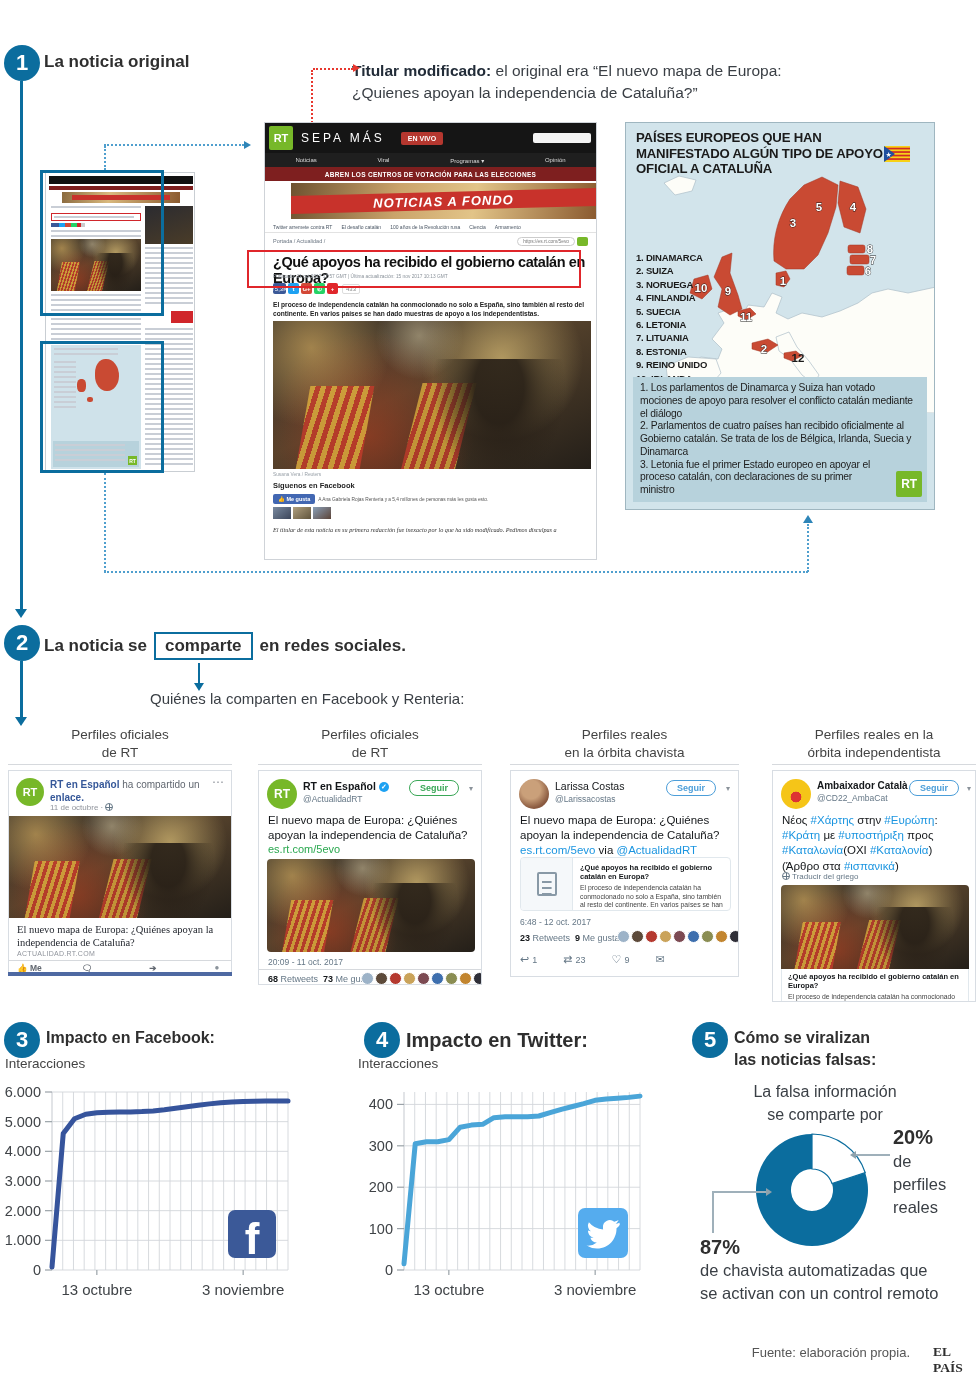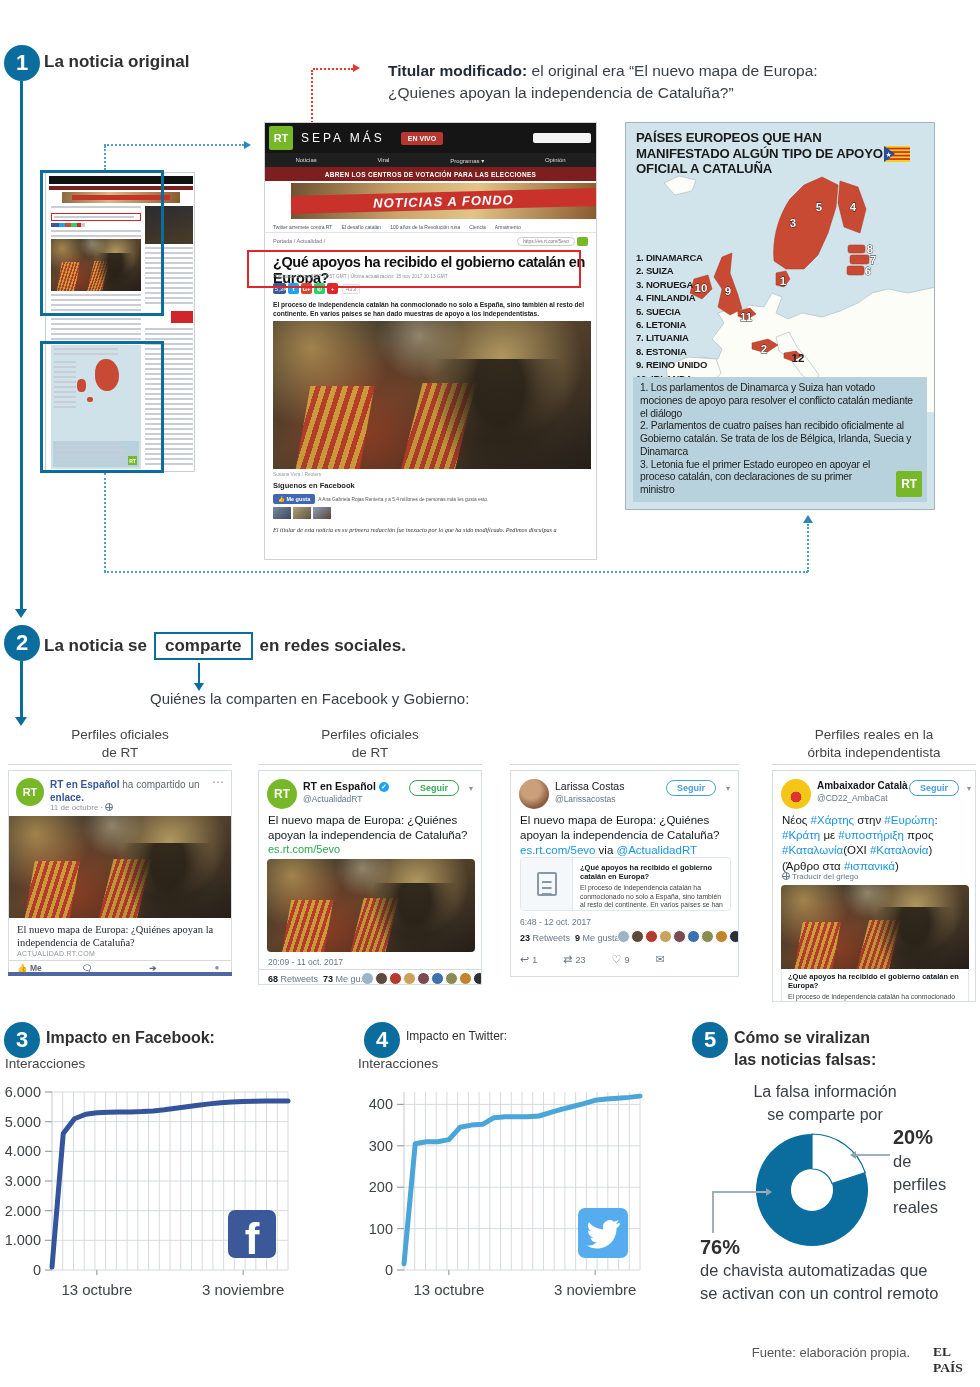--- a/index.html
+++ b/index.html
@@ -93,21 +93,21 @@
 </head>
 <body>
 
 <div id="page">
 
   <div class="num" style="left:4px;top:45px">1</div>
   <div class="h1" style="left:44px;top:52px">La noticia original</div>
   <div class="vl" style="left:20px;top:81px;height:528px"></div>
   <div class="tri d" style="left:15px;top:609px"></div>
 
-  <div class="a" style="left:388px;top:60px;width:440px;font-size:15.5px;line-height:1.45;color:#3a3f45">
+  <div class="a" style="left:352px;top:60px;width:440px;font-size:15.5px;line-height:1.45;color:#3a3f45">
     <b style="color:#222c38">Titular modificado:</b><span> el original era “El nuevo mapa de Europa: ¿Quienes apoyan la independencia de Cataluña?”</span>
   </div>
   <div class="dotr-h" style="left:313px;top:68px;width:40px"></div>
   <div class="tri r red" style="left:353px;top:64px"></div>
   <div class="dotr-v" style="left:311px;top:70px;height:180px"></div>
 
   <div class="thumb" style="left:45px;top:172px;width:150px;height:300px">
     <div class="a" style="left:3px;top:3px;width:144px;height:8px;background:#111"></div>
     <div class="a" style="left:3px;top:13px;width:144px;height:4px;background:#7e1f1f"></div>
     <div class="a" style="left:16px;top:19px;width:118px;height:11px;background:linear-gradient(100deg,#8a6a3f,#d9b97e 40%,#8a5a2f)">
@@ -285,26 +285,27 @@
   </div>
 
   <div class="num" style="left:4px;top:625px">2</div>
   <div class="a" style="left:44px;top:632px;font-size:17px;font-weight:bold;color:#2f2f2f;display:flex;align-items:center;gap:7px">
     <span>La noticia se</span>
     <span style="border:2px solid var(--ac);padding:2px 9px">comparte</span>
     <span>en redes sociales.</span>
   </div>
   <div class="vl" style="left:198px;top:663px;height:20px;width:2px"></div>
   <div class="tri d" style="left:194px;top:683px;border-left-width:5px;border-right-width:5px;border-top-width:8px"></div>
-  <div class="a" style="left:150px;top:690px;font-size:15px;color:#3a3f45">Quiénes la comparten en Facebook y Gobierno:</div>
+  <div class="a" style="left:150px;top:690px;font-size:15px;color:#3a3f45">Quiénes la comparten en Facebook y Renteria:</div>
   <div class="vl" style="left:20px;top:661px;height:56px"></div>
   <div class="tri d" style="left:15px;top:717px"></div>
 
   <div class="colhead" style="left:8px;top:726px;width:224px"><span>Perfiles oficiales</span><br><span>de RT</span></div>
   <div class="colhead" style="left:258px;top:726px;width:224px"><span>Perfiles oficiales</span><br><span>de RT</span></div>
+  <div class="colhead" style="left:510px;top:726px;width:229px"><span>Perfiles reales</span><br><span>en la órbita chavista</span></div>
   <div class="colhead" style="left:772px;top:726px;width:204px"><span>Perfiles reales en la</span><br><span>órbita independentista</span></div>
   <div class="hr" style="left:8px;top:764px;width:224px"></div>
   <div class="hr" style="left:258px;top:764px;width:224px"></div>
   <div class="hr" style="left:510px;top:764px;width:229px"></div>
   <div class="hr" style="left:772px;top:764px;width:204px"></div>
 
   <div class="card" style="left:8px;top:770px;width:224px;height:206px">
     <div class="rtlogo avatar a" style="left:7px;top:7px;width:28px;height:28px;border-radius:50%;font-size:11px">RT</div>
     <div class="a" style="left:41px;top:8px;width:160px;font-size:10px;line-height:1.25">
       <span class="fbname">RT en Español</span>
@@ -470,21 +471,21 @@
         <line x1="96.84" y1="190" x2="96.84" y2="195" stroke="#9aa2a8" stroke-width="1.2"></line>
         <text x="96.84" y="215" text-anchor="middle" font-size="15" fill="#3f4347">13 octubre</text>
         <line x1="243.16000000000003" y1="190" x2="243.16000000000003" y2="195" stroke="#9aa2a8" stroke-width="1.2"></line>
         <text x="243.16000000000003" y="215" text-anchor="middle" font-size="15" fill="#3f4347">3 noviembre</text>
         <polyline points="52,187.03333333333333 63.23809523809524,53.53333333333333 74.47619047619048,38.70000000000002 85.71428571428572,34.25 96.95238095238095,32.76666666666668 108.19047619047619,32.17333333333332 119.42857142857143,31.876666666666665 130.66666666666666,31.876666666666665 141.9047619047619,31.579999999999984 153.14285714285714,30.98666666666668 164.38095238095238,29.799999999999983 175.61904761904762,28.316666666666663 186.85714285714286,26.833333333333343 198.0952380952381,25.349999999999994 209.33333333333331,23.866666666666674 220.57142857142858,22.680000000000007 231.8095238095238,22.086666666666673 243.04761904761904,21.49333333333334 254.28571428571428,21.19666666666666 265.5238095238095,20.900000000000006 276.76190476190476,20.900000000000006 288,20.900000000000006" fill="none" stroke="#36549c" stroke-width="5" stroke-linejoin="round" stroke-linecap="round"></polyline>
       </svg>
     <div class="fblogo" style="left:228px;top:130px;width:48px;height:48px;font-size:44px;line-height:.86">f</div>
   </div>
 
   <div class="num" style="left:364px;top:1022px">4</div>
-  <div class="a" style="left:406px;top:1029px;font-size:12px;font-weight:normal;color:#2f2f2f">Impacto en Twitter:</div>
+  <div class="a" style="left:406px;top:1029px;font-size:20px;font-weight:bold;color:#2f2f2f">Impacto en Twitter:</div>
   <div class="seclabel" style="left:358px;top:1056px">Interacciones</div>
   <div class="chartbox" style="left:352px;top:1080px;width:300px;height:230px">
     <svg width="300" height="230" viewBox="0 0 300 230">
         <line x1="52" y1="12" x2="52" y2="190" stroke="#d3d6da" stroke-width="1.3"></line>
         <line x1="62.72727272727273" y1="12" x2="62.72727272727273" y2="190" stroke="#d3d6da" stroke-width="0.9"></line>
         <line x1="73.45454545454545" y1="12" x2="73.45454545454545" y2="190" stroke="#d3d6da" stroke-width="0.9"></line>
         <line x1="84.18181818181819" y1="12" x2="84.18181818181819" y2="190" stroke="#d3d6da" stroke-width="0.9"></line>
         <line x1="94.9090909090909" y1="12" x2="94.9090909090909" y2="190" stroke="#d3d6da" stroke-width="0.9"></line>
         <line x1="105.63636363636363" y1="12" x2="105.63636363636363" y2="190" stroke="#d3d6da" stroke-width="0.9"></line>
         <line x1="116.36363636363636" y1="12" x2="116.36363636363636" y2="190" stroke="#d3d6da" stroke-width="0.9"></line>
@@ -539,18 +540,18 @@
       <path d="M62 6 A56 56 0 0 1 115.2591649125286 44.69504831500295 L81.97218684219823 55.510643118126104 A21 21 0 0 0 62 41 Z" fill="#ffffff" stroke="#0b6d9e" stroke-width="1.2"></path>
       <path d="M115.2591649125286 44.69504831500295 A56 56 0 1 1 61.99999999999999 6 L61.99999999999999 41 A21 21 0 1 0 81.97218684219823 55.510643118126104 Z" fill="#0b6d9e" stroke="none" stroke-width="1.2"></path>
     </svg>
   <div class="gyln" style="left:712px;top:1191px;width:54px;height:1.5px"></div>
   <div class="tri r gy" style="left:766px;top:1188px"></div>
   <div class="gyln" style="left:712px;top:1191px;width:1.5px;height:42px"></div>
   <div class="tri l gy" style="left:850px;top:1151px"></div>
   <div class="gyln" style="left:856px;top:1154px;width:34px;height:1.5px"></div>
   <div class="donutlbl" style="left:893px;top:1126px;font-size:20px;font-weight:bold">20%</div>
   <div class="donutlbl" style="left:893px;top:1150px;font-size:16.5px;line-height:1.38;color:#3a3f45"><span>de</span><br><span>perfiles</span><br><span>reales</span></div>
-  <div class="donutlbl" style="left:700px;top:1236px;font-size:20px;font-weight:bold">76%</div>
+  <div class="donutlbl" style="left:700px;top:1236px;font-size:20px;font-weight:bold">87%</div>
   <div class="donutlbl" style="left:700px;top:1259px;font-size:16.5px;line-height:1.42;color:#3a3f45"><span>de chavista automatizadas que</span><br><span>se activan con un control remoto</span></div>
 
   <div class="a" style="left:660px;top:1345px;width:250px;text-align:right;font-size:13px;color:#555">Fuente: elaboración propia.</div>
   <div class="a serif" style="left:933px;top:1344px;font-size:13.5px;font-weight:bold;color:#2f2f2f">EL PAÍS</div>
 </div>
 
 </body></html>

